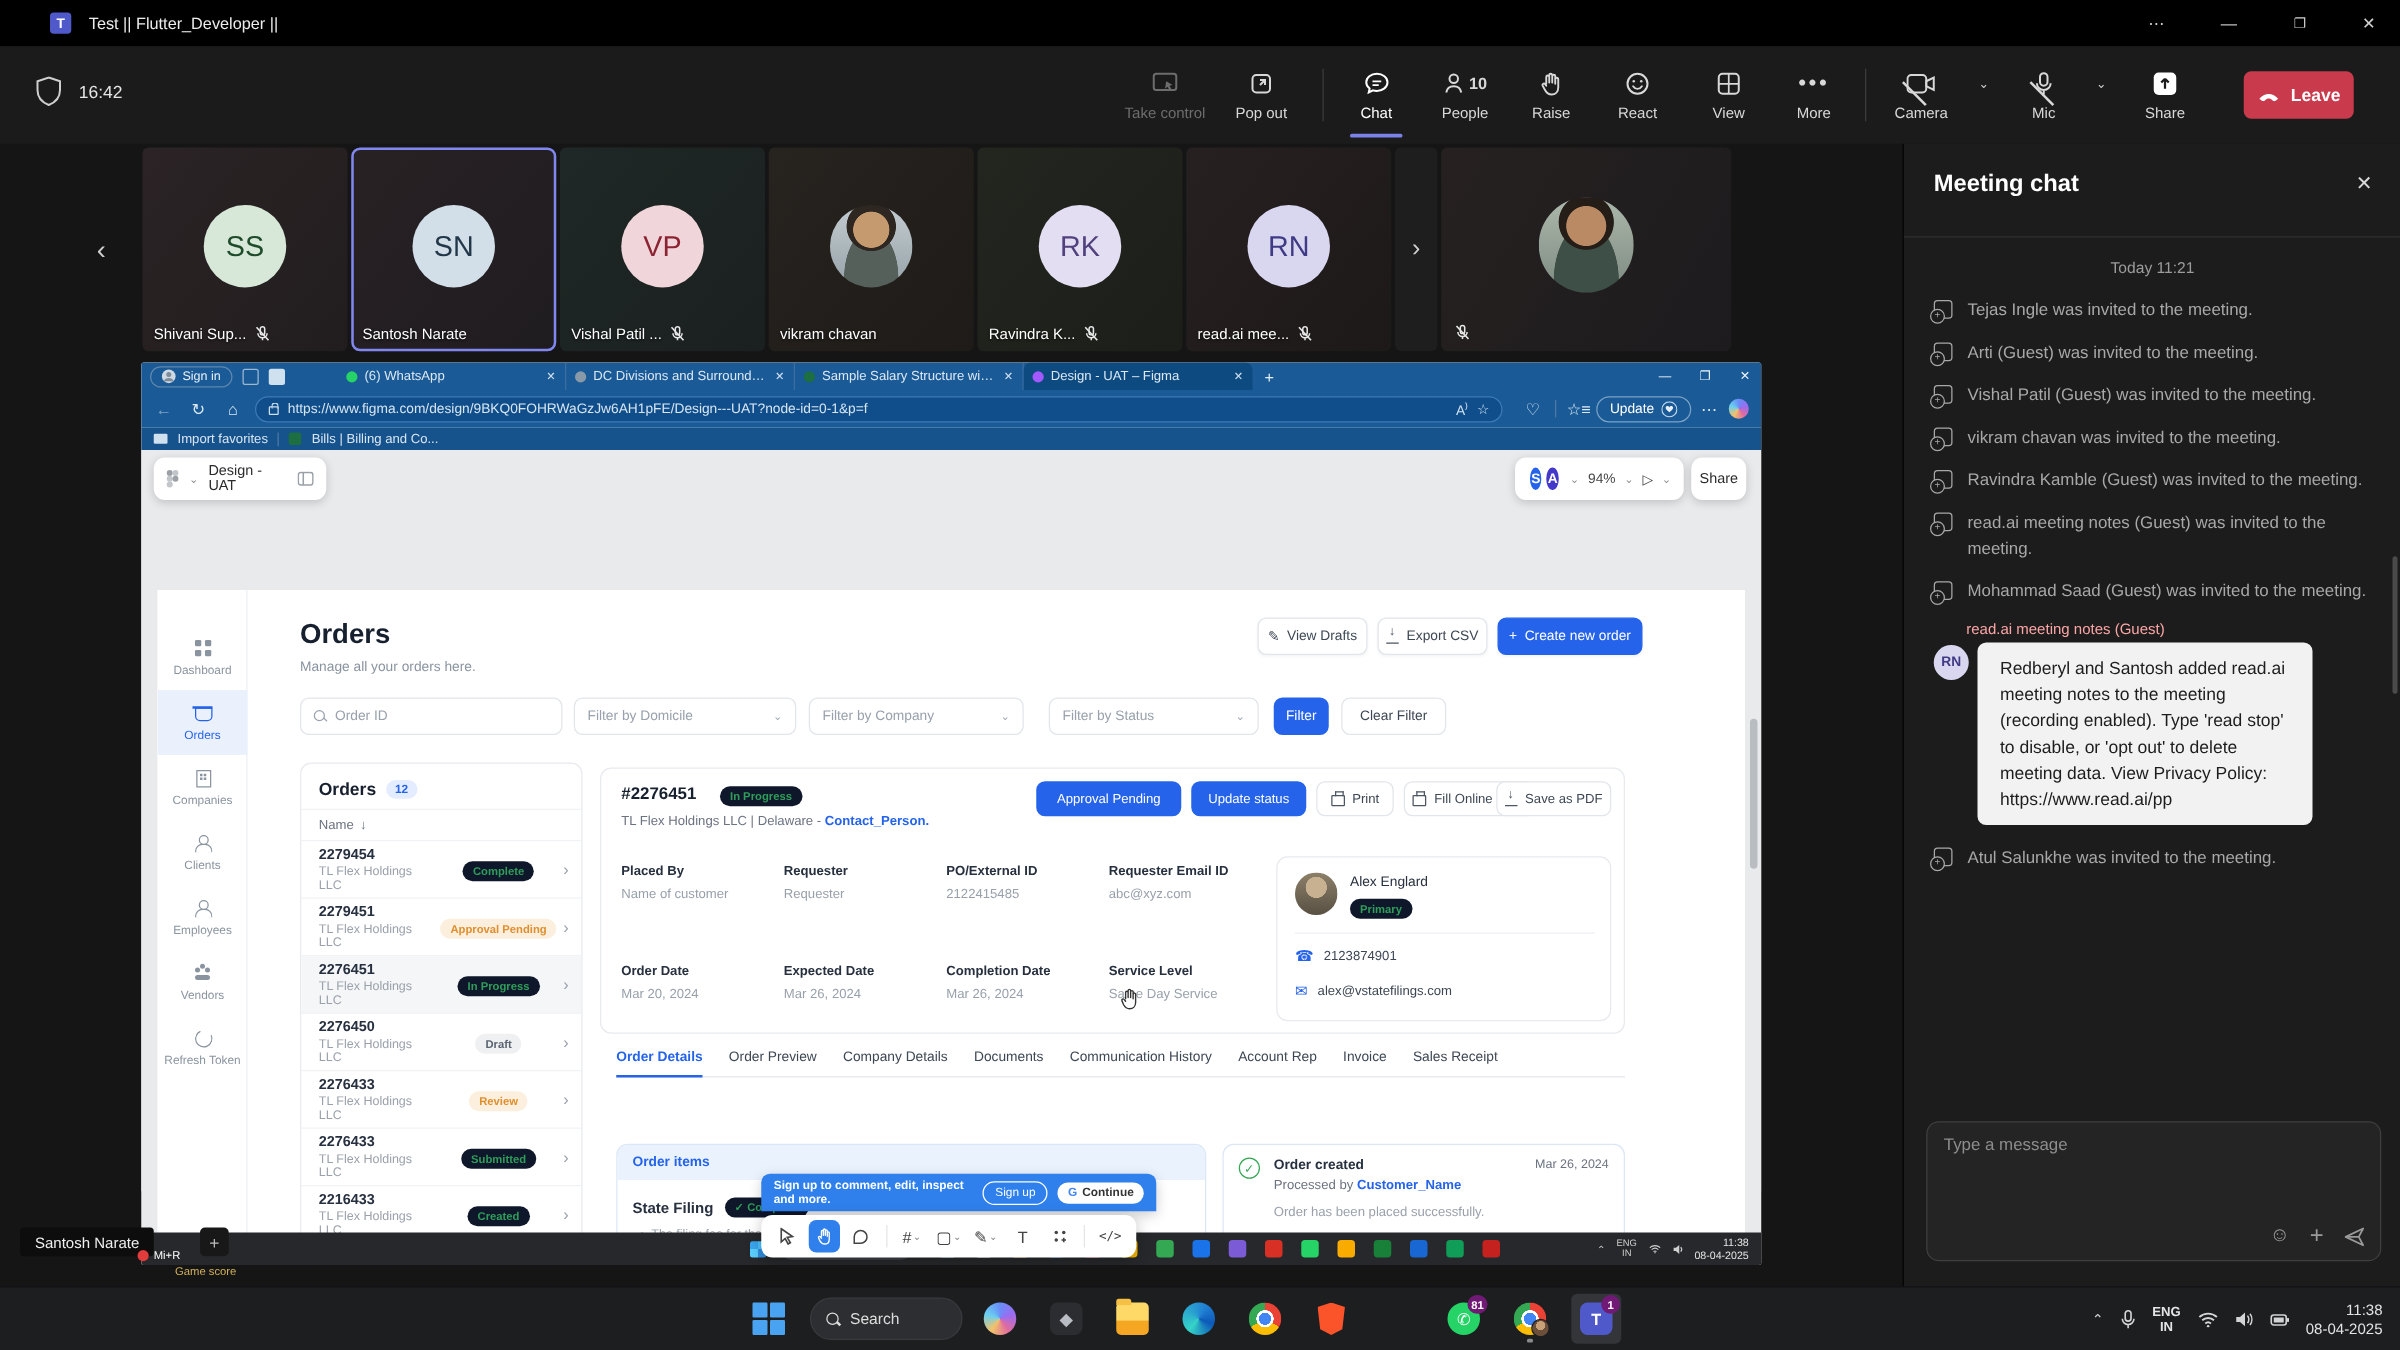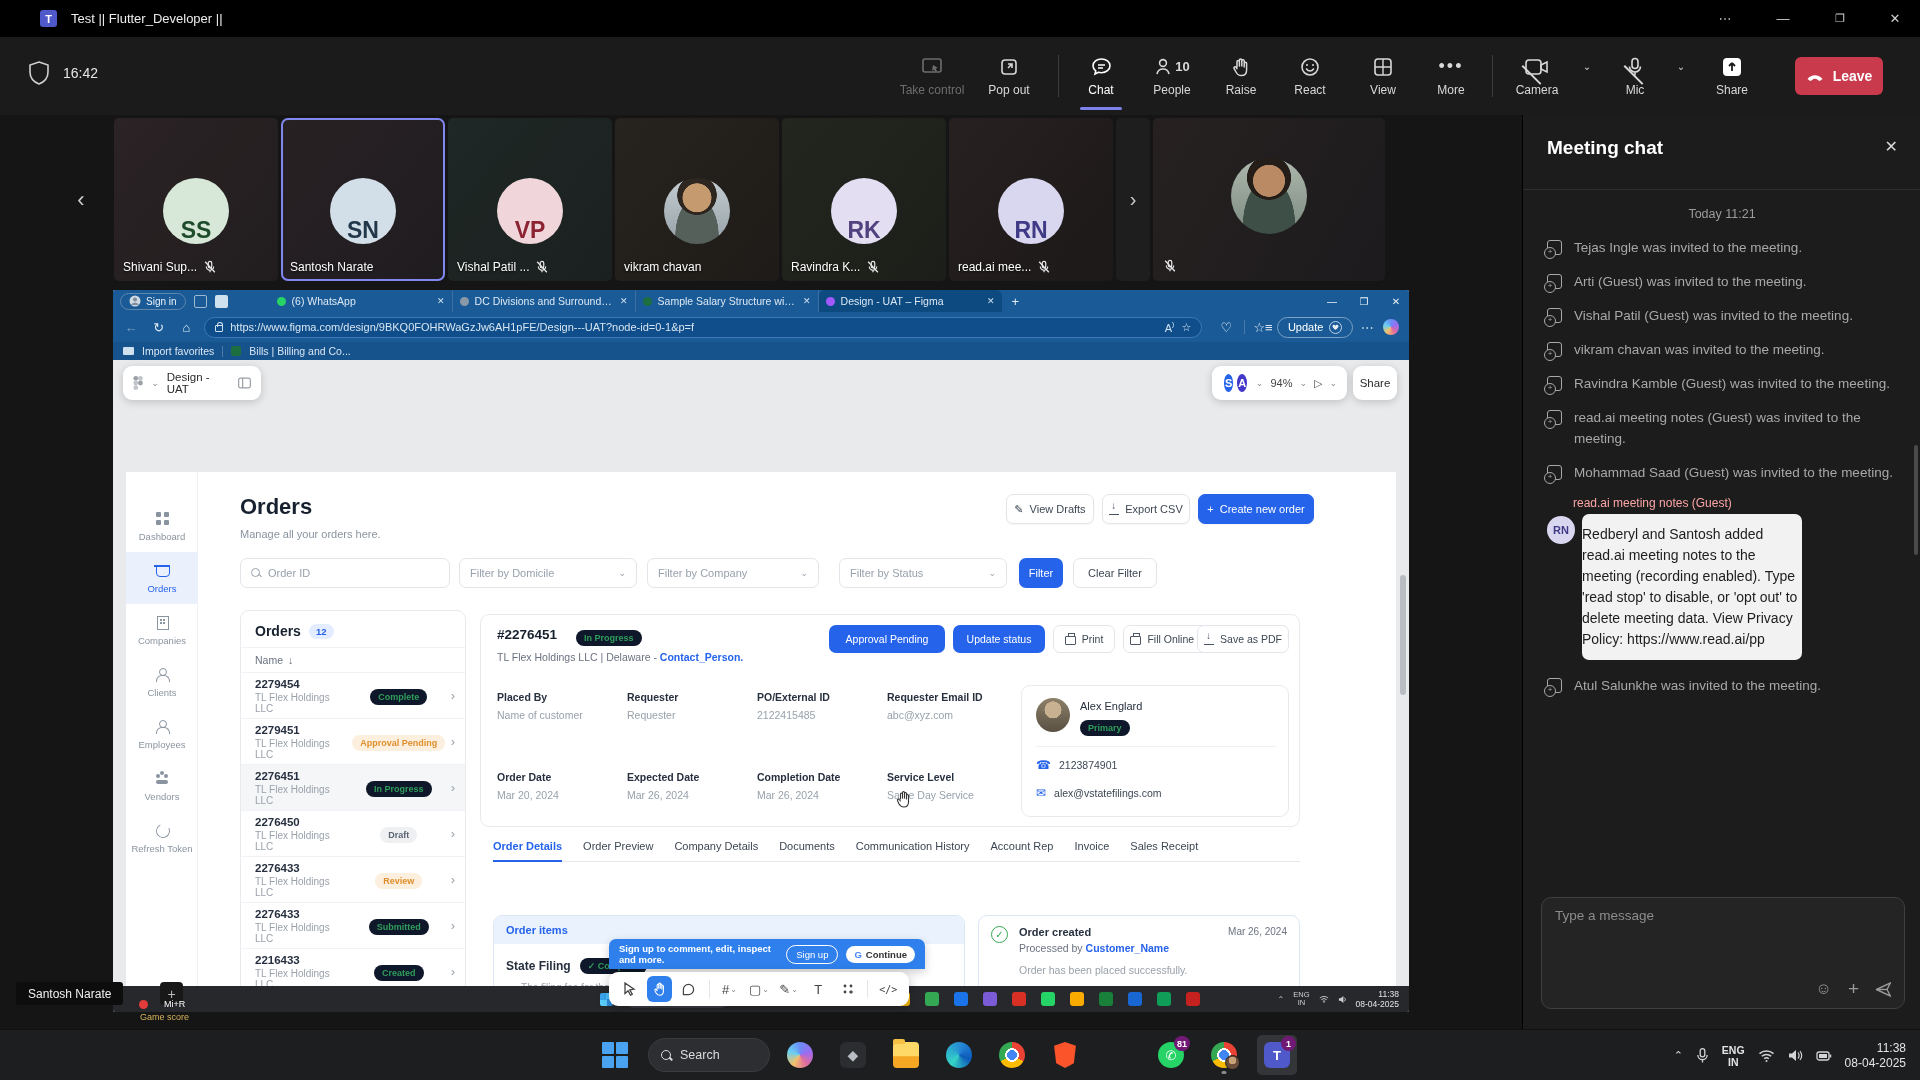--- a/index.html
+++ b/index.html
@@ -22,21 +22,21 @@
 .badge10{font-weight:bold;font-size:13px;margin-left:3px}
 .chev{color:#cfcfcf;font-size:10px}
 #leave-btn{position:absolute;top:20px;height:38px;border-radius:6px;background:#c83a4c;color:#fff;font-size:14px;font-weight:bold;display:flex;align-items:center;justify-content:center;gap:9px;border:none}
 .slash{position:relative}
 .slash::after{content:"";position:absolute;left:-2px;top:9px;width:26px;height:2px;background:#d8d8d8;transform:rotate(45deg);transform-origin:left top}
 
 #strip{position:absolute;left:0;top:118px;width:1522px;height:166px}
 .navchev{position:absolute;top:60px;width:26px;height:44px;color:#cfcfcf;font-size:22px;display:flex;align-items:center;justify-content:center}
 .tile{position:absolute;top:0;width:164px;height:163px;border-radius:5px;overflow:hidden}
 .tile.selected{outline:2.5px solid #8187f0;outline-offset:-2px;border-radius:7px}
-.avcirc{position:absolute;left:50%;top:60px;transform:translateX(-50%);width:66px;height:66px;border-radius:50%;display:flex;align-items:flex-end;justify-content:center;font-size:23px;font-weight:bold}
+.avcirc{position:absolute;left:50%;top:46px;transform:translateX(-50%);width:66px;height:66px;border-radius:50%;display:flex;align-items:center;justify-content:center;font-size:23px;font-weight:normal}
 .tile .nm{position:absolute;left:9px;bottom:7px;display:flex;align-items:center;gap:6px;font-size:12px;color:#fff;text-shadow:0 1px 2px rgba(0,0,0,.8)}
 .micoff-ic{width:14px;height:14px;color:#e8e8e8;display:none}
 .micoff-ic.on{display:block}
 .tile.photo .avcirc{background:radial-gradient(circle at 50% 30%,#c59a6f 0 25%,rgba(0,0,0,0) 26%),radial-gradient(circle at 50% 26%,#2e2620 0 33%,rgba(0,0,0,0) 34%),radial-gradient(ellipse at 50% 88%,#56605a 0 46%,rgba(0,0,0,0) 47%),linear-gradient(#c3ccd1,#96a2a8)}
 #wide-tile{position:absolute;left:1153px;top:0;width:232px;height:163px;border-radius:5px;background:linear-gradient(120deg,#262120,#1d1b1e)}
 #wide-av{position:absolute;left:50%;top:40px;transform:translateX(-50%);width:76px;height:76px;border-radius:50%;background:radial-gradient(circle at 50% 30%,#b98a63 0 24%,rgba(0,0,0,0) 25%),radial-gradient(circle at 50% 26%,#241d18 0 32%,rgba(0,0,0,0) 33%),radial-gradient(ellipse at 50% 88%,#3d4f46 0 48%,rgba(0,0,0,0) 49%),linear-gradient(#aeb8ac,#7c8a80)}
 #wide-mic{position:absolute;left:10px;bottom:8px}
 
 #shared{position:absolute;left:113px;top:290px;width:1296px;height:722px;background:#e9eaec;border-radius:2px;overflow:hidden}
 #tabstrip{position:absolute;left:0;top:0;width:1296px;height:22px;background:#1a5a96;display:flex;align-items:center}
@@ -179,30 +179,30 @@
 #chat-close{position:absolute;right:22px;top:22px;font-size:16px;color:#d8d8d8}
 #chat-div{position:absolute;left:0;top:74px;width:398px;height:1px;background:#2f2f2f}
 #chat-date{position:absolute;left:0;top:92px;width:398px;text-align:center;font-size:12.5px;color:#9c9c9c}
 #msgs{position:absolute;left:24px;top:122px;width:352px}
 .sysrow{display:flex;gap:12px;margin-bottom:13px;color:#a8a8a8;font-size:13.5px;line-height:21px}
 .calic{flex:none;width:15px;height:15px;border:1.5px solid #a8a8a8;border-radius:3px;position:relative;margin-top:3px}
 .calic::after{content:"+";position:absolute;left:-4px;bottom:-5px;width:10px;height:10px;background:#1c1c1c;border:1.5px solid #a8a8a8;border-radius:50%;font-size:8px;line-height:8px;text-align:center;color:#a8a8a8}
 #sender{margin:6px 0 4px 26px;font-size:12px;color:#fca5a5}
 #bubble-row{display:flex;gap:7px;align-items:flex-start}
 #rn-av{flex:none;width:28px;height:28px;border-radius:50%;background:#d9d6f0;color:#3f3a85;font-size:11px;font-weight:bold;display:flex;align-items:center;justify-content:center;margin-top:2px}
-#bubble{width:220px;background:#f2f2f2;border-radius:7px;padding:10px 0;font-size:14px;line-height:21px;color:#1d1d1d}
+#bubble{width:268px;background:#f2f2f2;border-radius:7px;padding:10px 18px;font-size:14px;line-height:21px;color:#1d1d1d}
 #atul{margin-top:15px}
 #chat-input{position:absolute;left:18px;bottom:20px;width:364px;height:112px;background:#242424;border:1px solid #3f3f3f;border-radius:10px}
 #ph{position:absolute;left:13px;top:10px;font-size:13.5px;color:#8d8d8d}
 #ci-icons{position:absolute;right:12px;bottom:8px;display:flex;align-items:center;gap:16px;color:#9a9a9a;font-size:16px}
 #chat-scroll{position:absolute;right:2px;top:330px;width:4px;height:110px;border-radius:2px;background:#4a4a4a}
 
 #self-pill{position:absolute;left:16px;top:982px;height:23px;padding:0 12px;background:#0d0d0d;border-radius:3px;display:flex;align-items:center;font-size:12px;color:#f0f0f0}
 #self-plus{position:absolute;left:160px;top:982px;width:23px;height:23px;background:#181818;border-radius:4px;color:#bbb;font-size:14px;display:flex;align-items:center;justify-content:center}
-#recbar{position:absolute;left:139px;top:999px;display:flex;align-items:center;gap:16px;font-size:9px;color:#fff}
+#recbar{position:absolute;left:110px;top:999px;display:flex;align-items:center;gap:4px;font-size:9px;color:#fff}
 #recdot{width:9px;height:9px;border-radius:50%;background:#e23b3b}
 #gamescore{position:absolute;left:140px;top:1012px;font-size:9px;color:#d4b35a}
 
 #taskbar{position:absolute;left:0;top:1029px;width:1920px;height:51px;background:#1d1e20;border-top:1px solid #101112}
 #tb-start{position:absolute;left:602px;top:12px;width:26px;height:26px;display:grid;grid-template-columns:12px 12px;grid-template-rows:12px 12px;gap:2px}
 #tb-start div{background:#4aa3f0;border-radius:1px}
 #tb-search{position:absolute;left:648px;top:8px;width:122px;height:34px;background:#2d2e31;border:1px solid #3a3b3e;border-radius:17px;display:flex;align-items:center;gap:8px;padding:0 12px;color:#ddd;font-size:12.5px}
 .mag3{width:11px;height:11px;position:relative}
 .mag3::before{content:"";position:absolute;left:0;top:0;width:8px;height:8px;border:1.5px solid #ddd;border-radius:50%}
 .mag3::after{content:"";position:absolute;left:8px;top:8px;width:4px;height:1.5px;background:#ddd;transform:rotate(45deg)}

